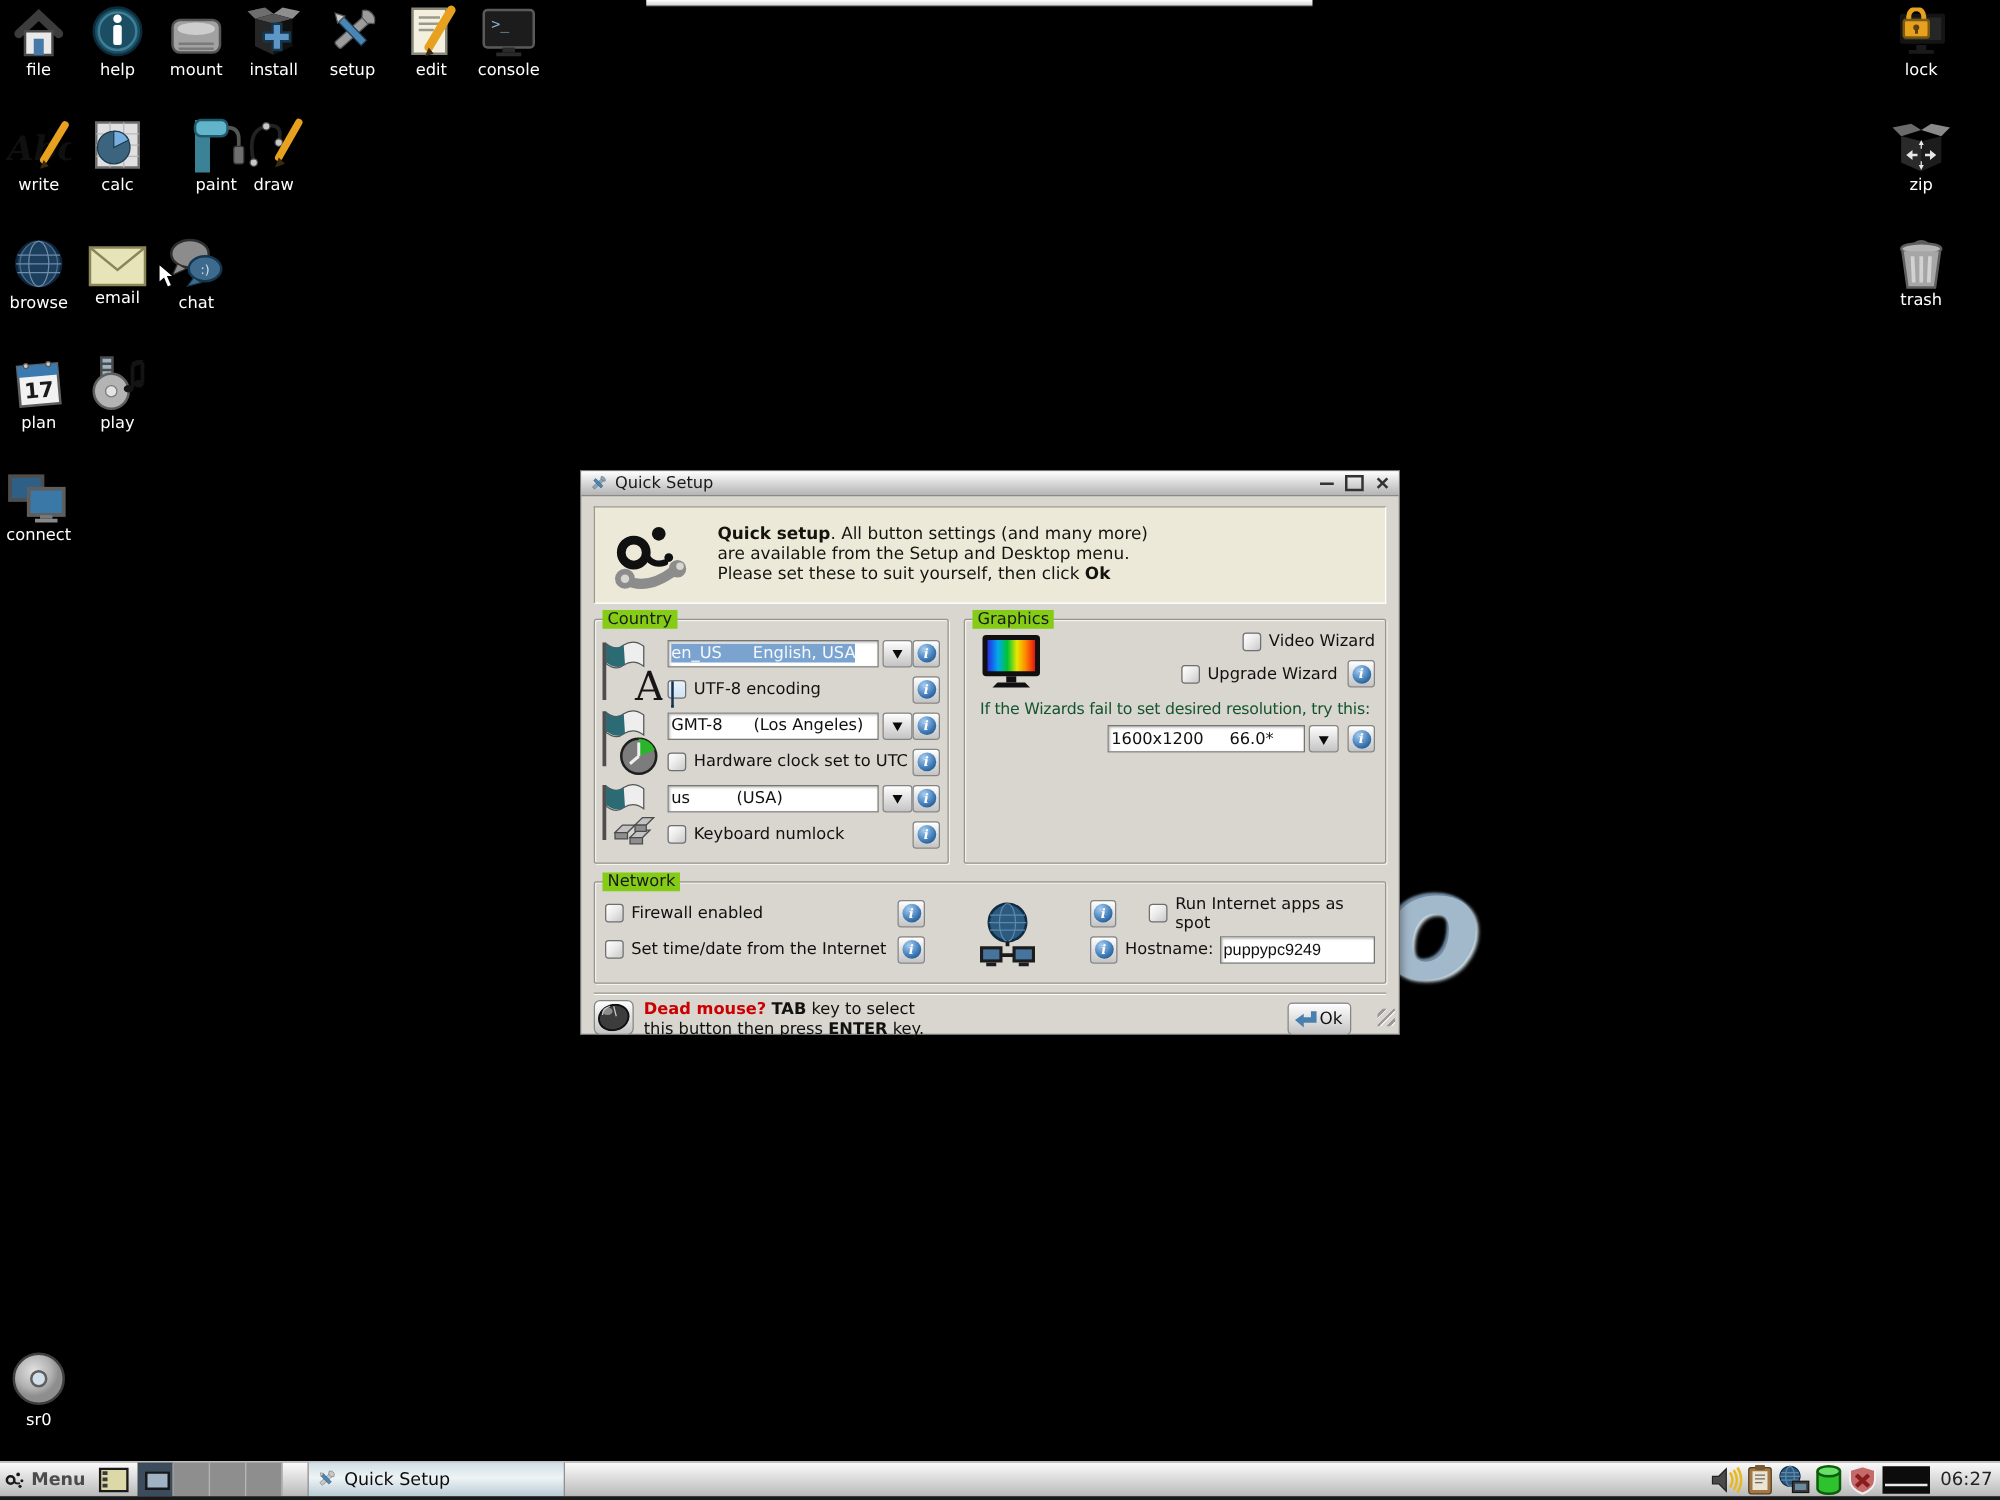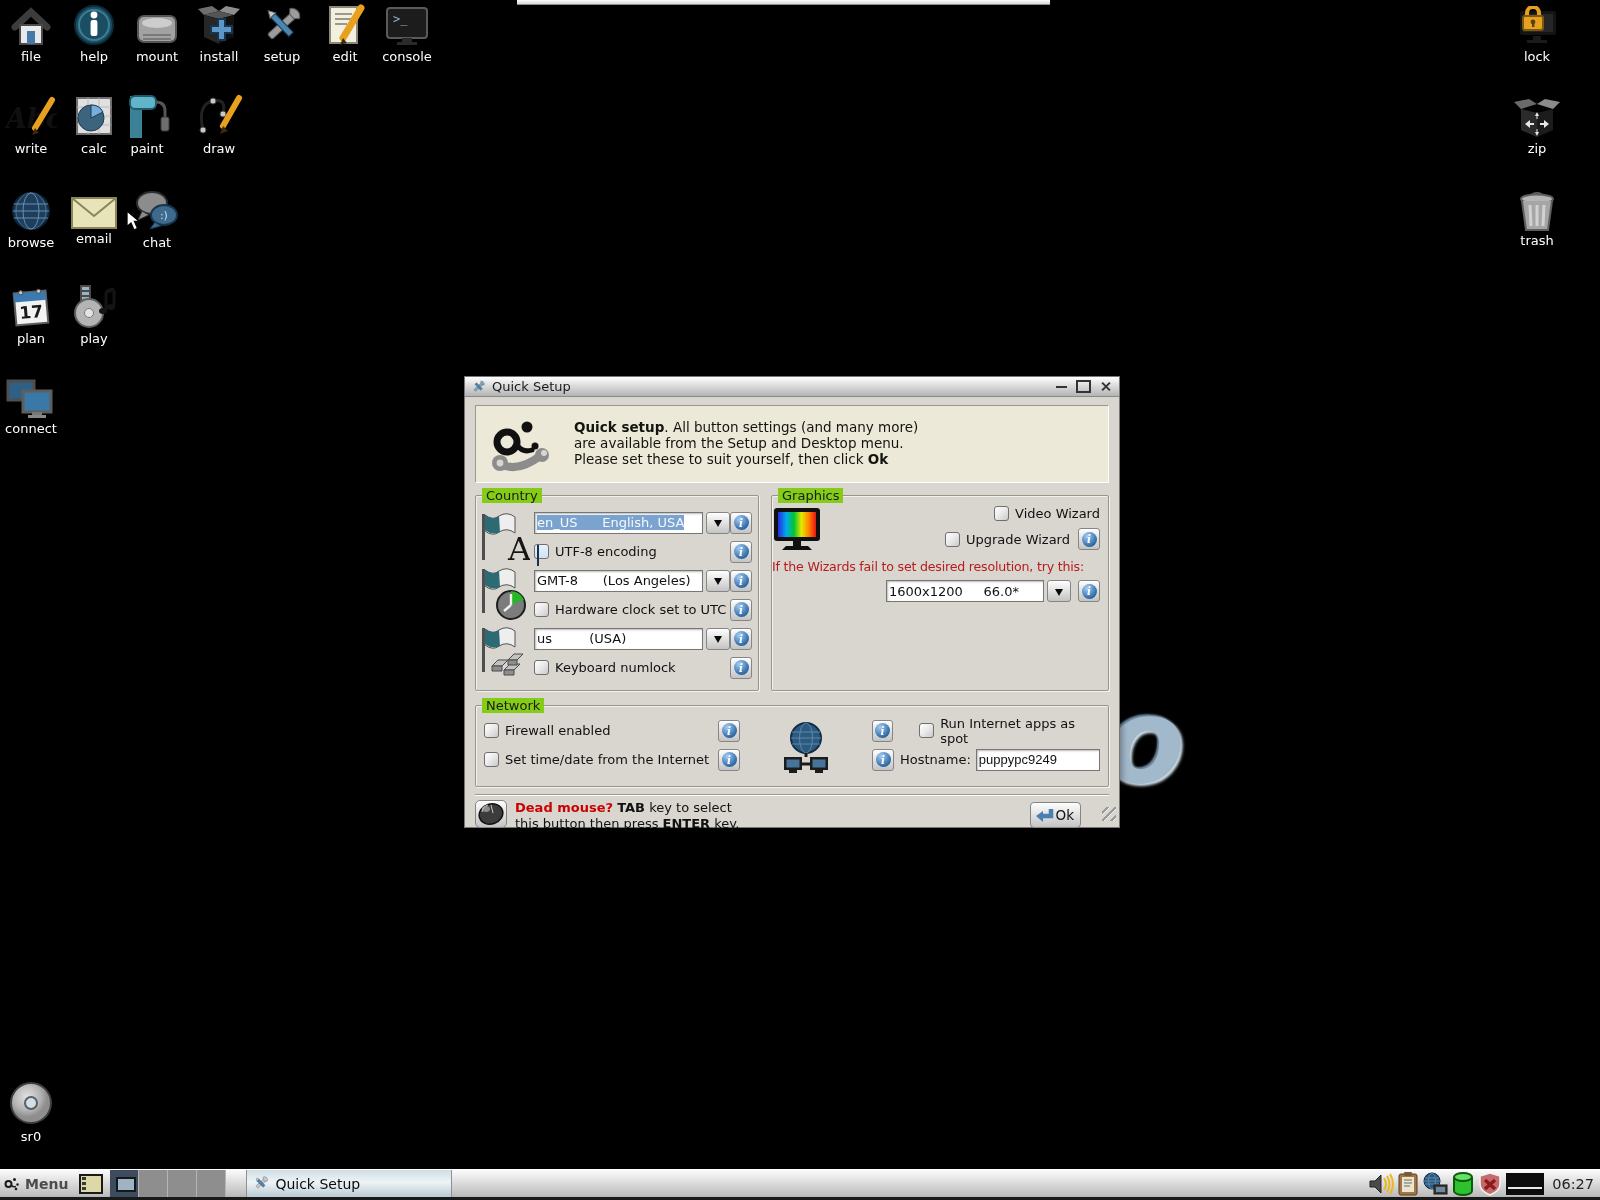--- a/index.html
+++ b/index.html
@@ -34,21 +34,21 @@
   .close-x i:first-child{transform:rotate(45deg);}
   .close-x i:last-child{transform:rotate(-45deg);}
   .dialog-body{padding:8px 10px 4px 10px;position:relative;height:415px;}
   .header-box{height:72px;background:#ece9d8;border:1px solid;border-color:#9a978c #ffffff #ffffff #9a978c;
     display:flex;align-items:center;gap:18px;padding:2px 8px 2px 14px;}
   .header-text{font-size:13.5px;color:#14140f;line-height:1.18;}
   .frames-row{display:flex;gap:12px;margin-top:12px;}
   .frame{position:relative;border:1px solid #96948b;border-radius:2px;box-shadow:1px 1px 0 #f4f3ee, inset 1px 1px 0 rgba(255,255,255,.65);}
   .legend{position:absolute;top:-8px;left:6px;padding:0 4px;background:#84cc16;font-size:13px;color:#1a1a1a;}
   #frame-country{width:296px;height:196px;padding:12px 6px 4px 2px;box-sizing:border-box;}
-  #frame-graphics{width:357px;height:196px;padding:10px 8px 4px 0;box-sizing:border-box;}
+  #frame-graphics{width:357px;height:196px;padding:10px 8px 4px 12px;box-sizing:border-box;}
   #frame-network{height:82px;margin-top:14px;display:grid;grid-template-columns:256px 132px 1fr;
     padding:10px 8px 4px 8px;box-sizing:border-box;}
   .cgroup{display:grid;grid-template-columns:56px 1fr;align-items:center;}
   .crow{display:flex;align-items:center;height:29px;}
   .tentry{background:#fff;border:1px solid #767672;box-shadow:inset 1px 1px 2px rgba(0,0,0,.28);
     height:20px;display:flex;align-items:center;font-size:13px;padding:0 2px;white-space:pre;color:#111;overflow:hidden;}
   .sel{background:#7ba3cf;color:#f4f8fc;white-space:pre;}
   .btn3d{border:1px solid #858585;border-radius:3px;background:linear-gradient(180deg,#fefefe,#dedede 55%,#c4c4c4);
     box-shadow:inset 0 1px 0 #fff;display:flex;align-items:center;justify-content:center;box-sizing:border-box;}
   .dropbtn{width:24px;height:22px;margin-left:3px;}
@@ -61,21 +61,21 @@
   .cb{width:15px;height:15px;border:1px solid #6f6f6f;border-radius:3px;box-sizing:border-box;
     background:linear-gradient(135deg,#ffffff 0%,#ececec 45%,#c9c9c9 100%);flex:0 0 auto;}
   .cb.checked{background:linear-gradient(180deg,#eaf2fa,#cfe2f4);}
   .checkmark{width:8px;height:4px;border-left:2px solid #16324e;border-bottom:2px solid #16324e;
     transform:rotate(-45deg);margin:3px 0 0 2px;}
   .cblabel{font-size:13px;color:#111;margin-left:6px;}
   .mlauto{margin-left:auto;}
   .gright{flex:1;display:flex;flex-direction:column;gap:7px;}
   .grow{display:flex;align-items:center;justify-content:flex-end;}
   .gpara{font-size:13px;color:#111;line-height:1.2;margin-top:9px;letter-spacing:-0.1px;}
-  .ghint{font-size:12.6px;color:#b91c1c;margin-top:7px;white-space:nowrap;letter-spacing:-0.2px;}
+  .ghint{font-size:12.6px;color:#14532d;margin-top:7px;white-space:nowrap;letter-spacing:-0.2px;}
   .gres{display:flex;align-items:flex-end;justify-content:flex-end;margin-top:6px;}
   .nrow{display:flex;align-items:center;height:29px;}
   .net-center{display:flex;align-items:center;justify-content:center;grid-row:1 / span 2;grid-column:2;}
   .footer{margin-top:7px;border-top:1px solid #9a9890;box-shadow:0 1px 0 #fff inset;
     padding-top:5px;display:flex;align-items:flex-start;gap:8px;}
   .mousebtn{width:32px;height:28px;border-radius:5px;}
   .ftext{font-size:13px;color:#111;line-height:1.25;}
   .red{color:#cc0000;font-weight:bold;}
   .b{font-weight:bold;}
   .okbtn{height:26px;padding:0 6px 0 3px;display:flex;align-items:center;gap:2px;font-size:13.5px;color:#111;
@@ -190,21 +190,21 @@
   </div>
   <div class="dicon" style="left:63px;top:94px">
     <svg width="46" height="46" viewBox="0 0 46 46">
         <rect x="6" y="4" width="34" height="36" fill="#e0e0e0" stroke="#6e6e6e" stroke-width="2"></rect>
         <path d="M17 4 V40 M28 4 V40 M6 13 H40 M6 22 H40 M6 31 H40" stroke="#b8b8b8"></path>
         <circle cx="20" cy="24" r="13" fill="#3c647e" stroke="#1c3c50"></circle>
         <path d="M20 24 L20 11 A13 13 0 0 1 32 18 Z" fill="#77aede" stroke="#1c3c50"></path>
       </svg>
     <span class="lbl">calc</span>
   </div>
-  <div class="dicon" style="left:116px;top:94px">
+  <div class="dicon" style="left:142px;top:94px">
     <svg width="46" height="46" viewBox="0 0 46 46">
         <path d="M6 2 h12 v42 h-12 z" fill="#3c8296"></path>
         <rect x="6" y="2" width="26" height="13" rx="5" fill="#62b4ca" stroke="#1f5a6c" stroke-width="2"></rect>
         <path d="M32 8 q9 0 9 9 v6" fill="none" stroke="#555" stroke-width="3"></path>
         <rect x="37" y="23" width="8" height="14" rx="2" fill="#6e6e6e" stroke="#3a3a3a"></rect>
       </svg>
     <span class="lbl">paint</span>
   </div>
   <div class="dicon" style="left:188px;top:94px">
     <svg width="48" height="46" viewBox="0 0 48 46">

